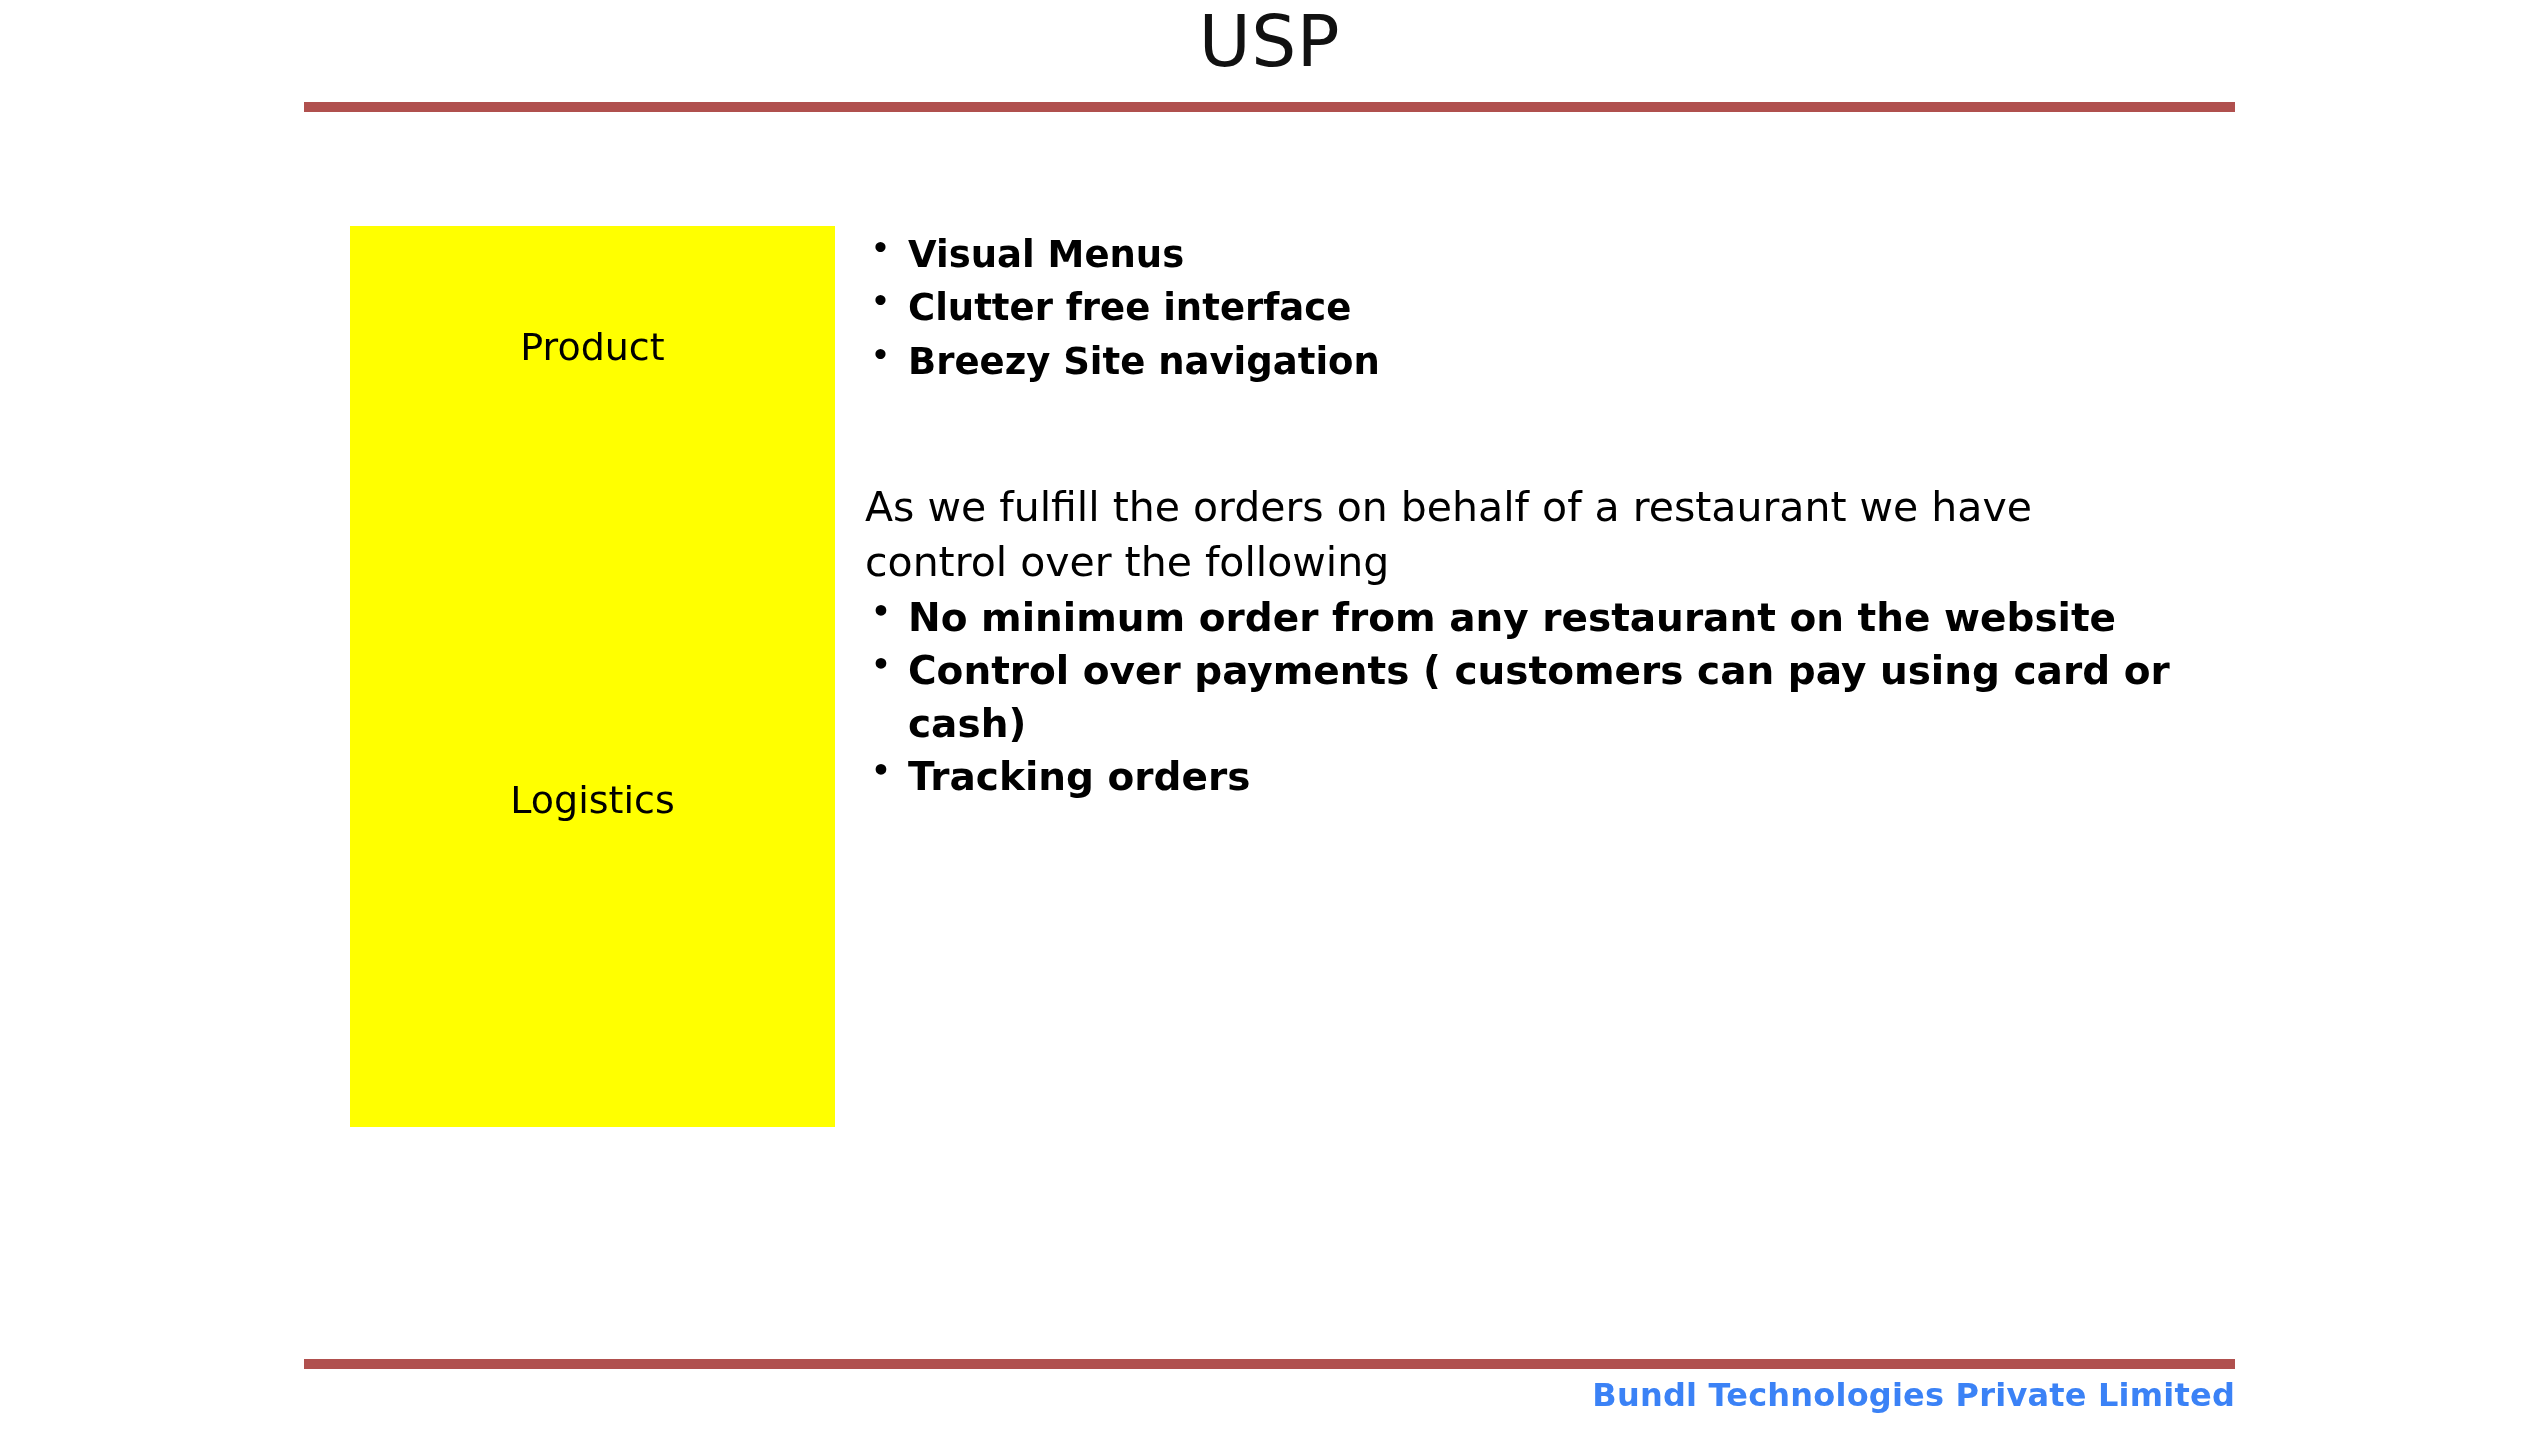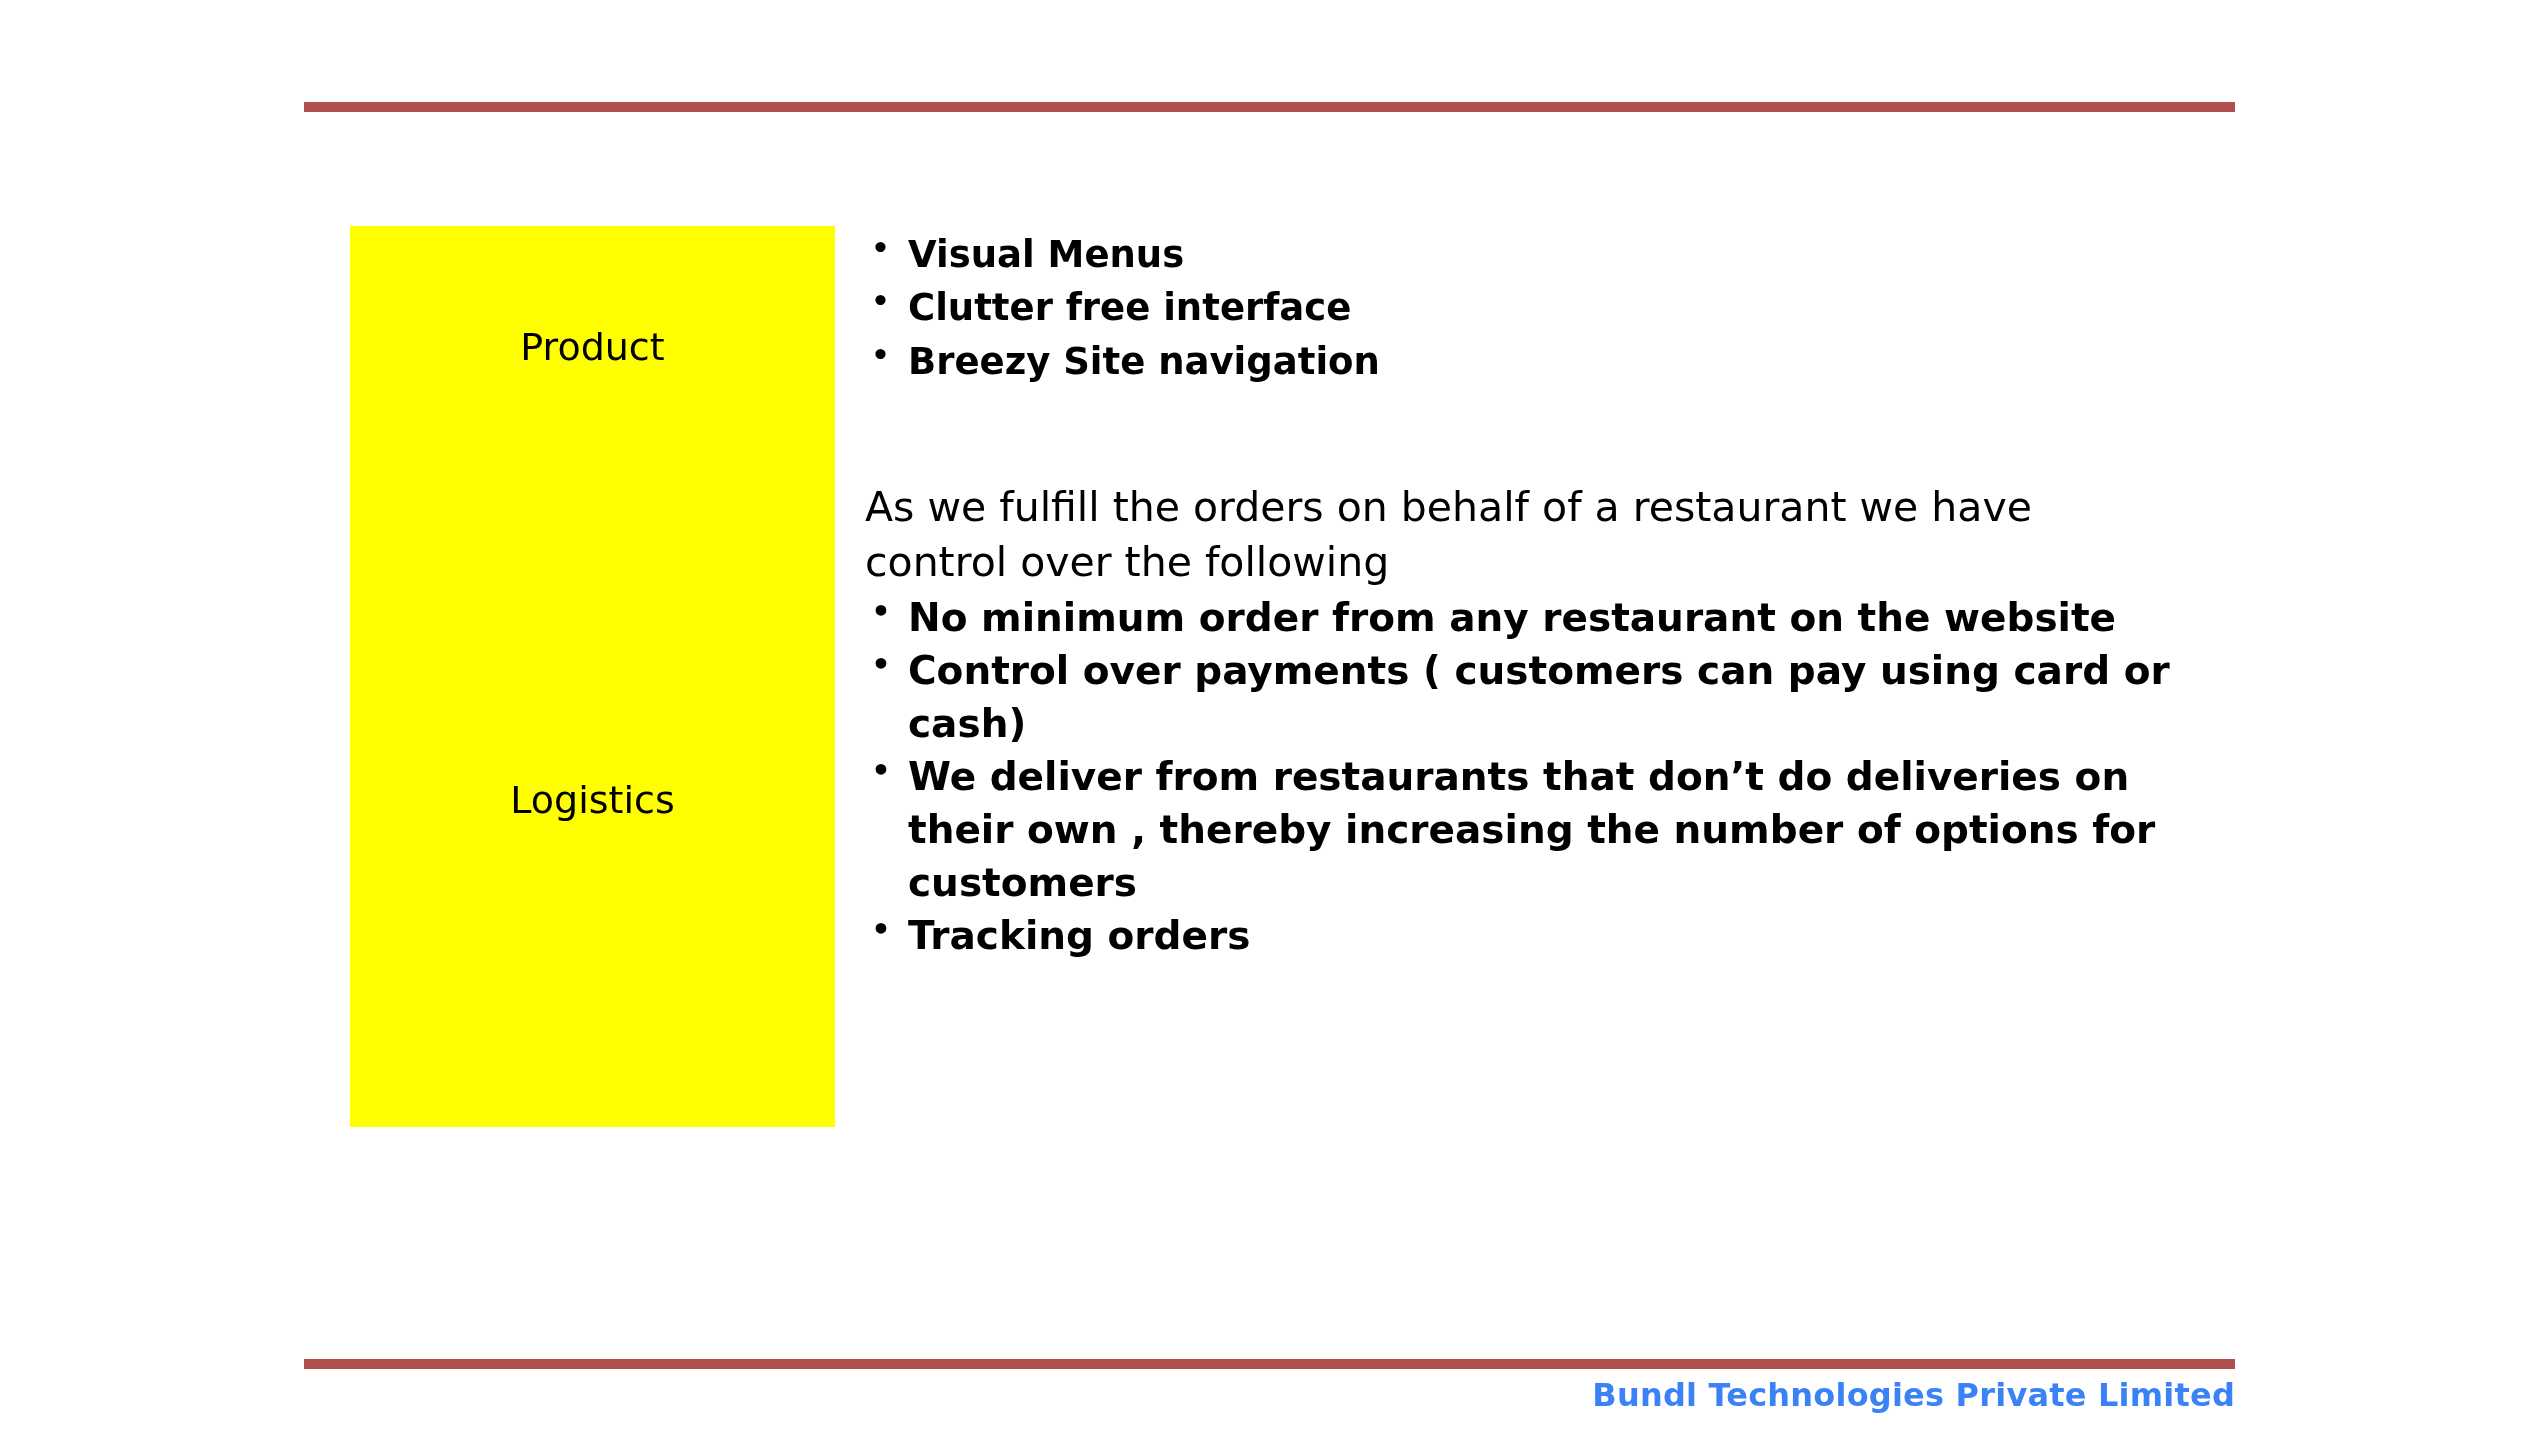--- a/index.html
+++ b/index.html
@@ -151,20 +151,21 @@
     color: #3b82f6;
     white-space: nowrap;
     letter-spacing: 0.2px;
   }
 </style>
 </head>
 <body>
 
 <div class="slide">
 
+  <div class="slide-title">USP</div>
 
   <div class="rule rule-top"></div>
 
   <div class="label-box box-product">
     <span>Product</span>
   </div>
 
   <div class="content content-product">
     <ul class="bullets bullets-product">
       <li>Visual Menus</li>
@@ -175,21 +176,20 @@
 
   <div class="label-box box-logistics">
     <span>Logistics</span>
   </div>
 
   <div class="content content-logistics">
     <p class="lead-paragraph">As we fulfill the orders on behalf of a restaurant we have control over the following</p>
     <ul class="bullets bullets-logistics">
       <li>No minimum order from any restaurant on the website</li>
       <li>Control over payments ( customers can pay using card or cash)</li>
-      <li>We deliver from restaurants that don’t do deliveries on their own , thereby increasing the number of options for customers</li>
       <li>Tracking orders</li>
     </ul>
   </div>
 
   <div class="rule rule-bottom"></div>
 
   <div class="footer-text">Bundl Technologies Private Limited</div>
 
 </div>
 

